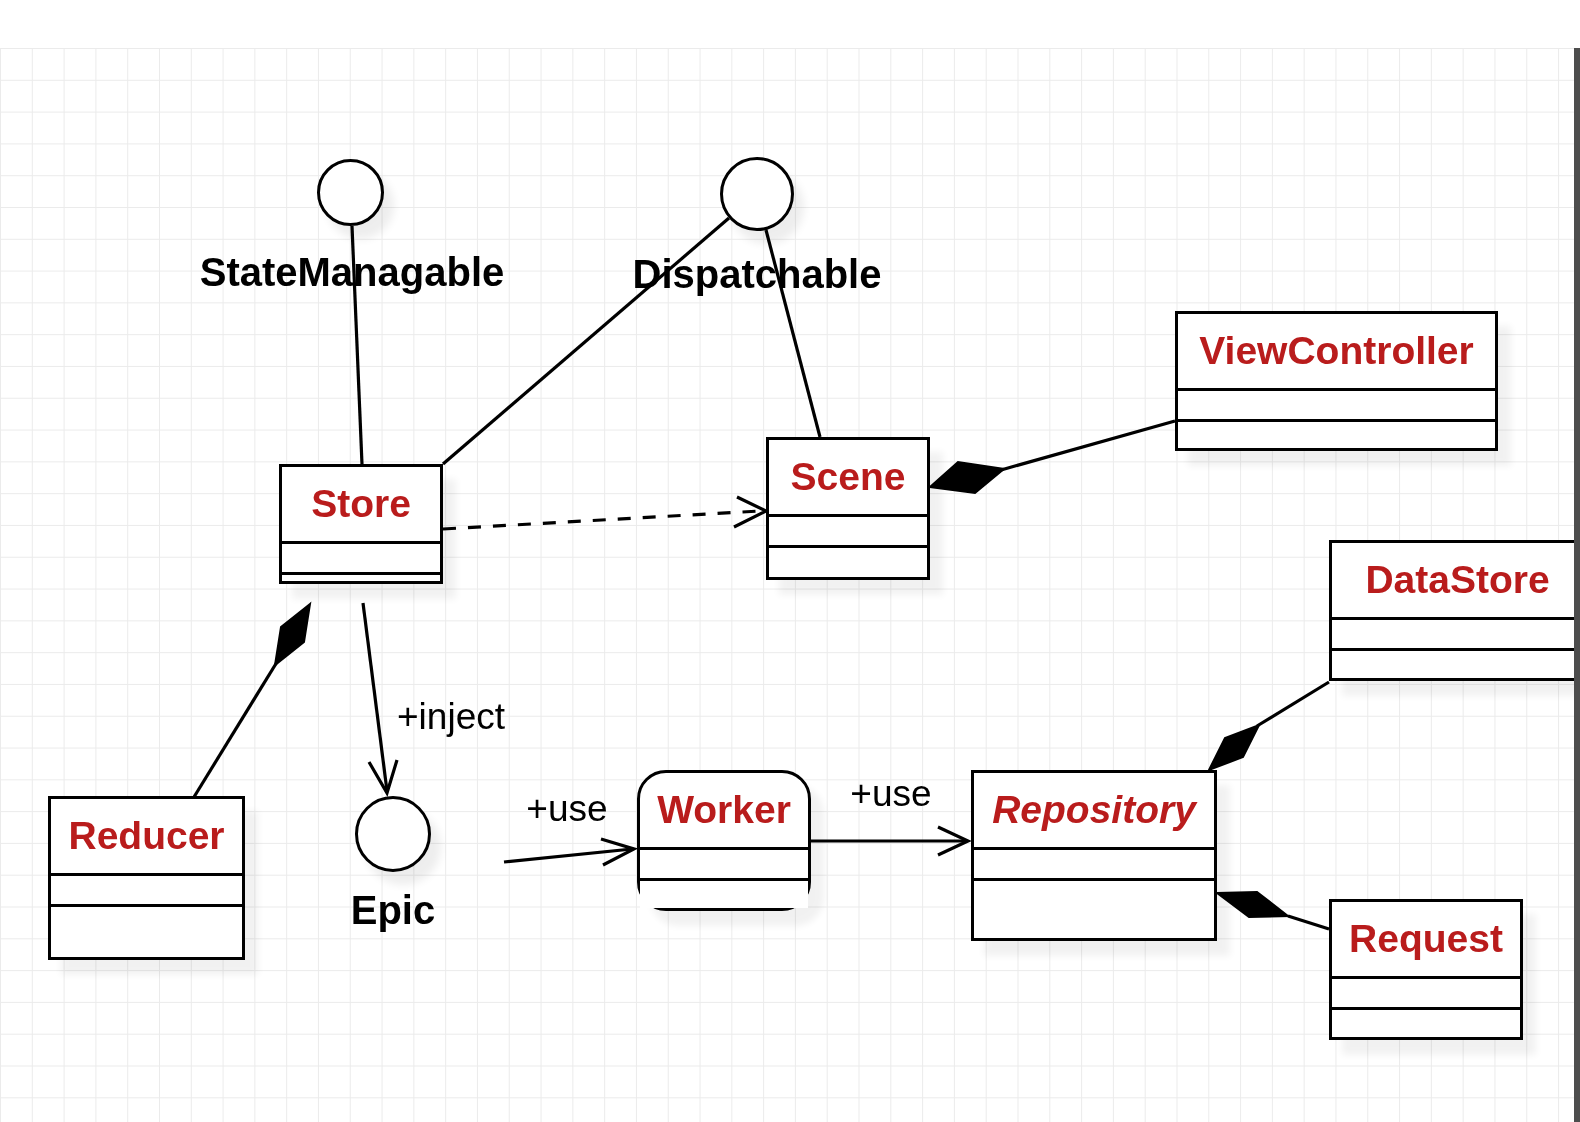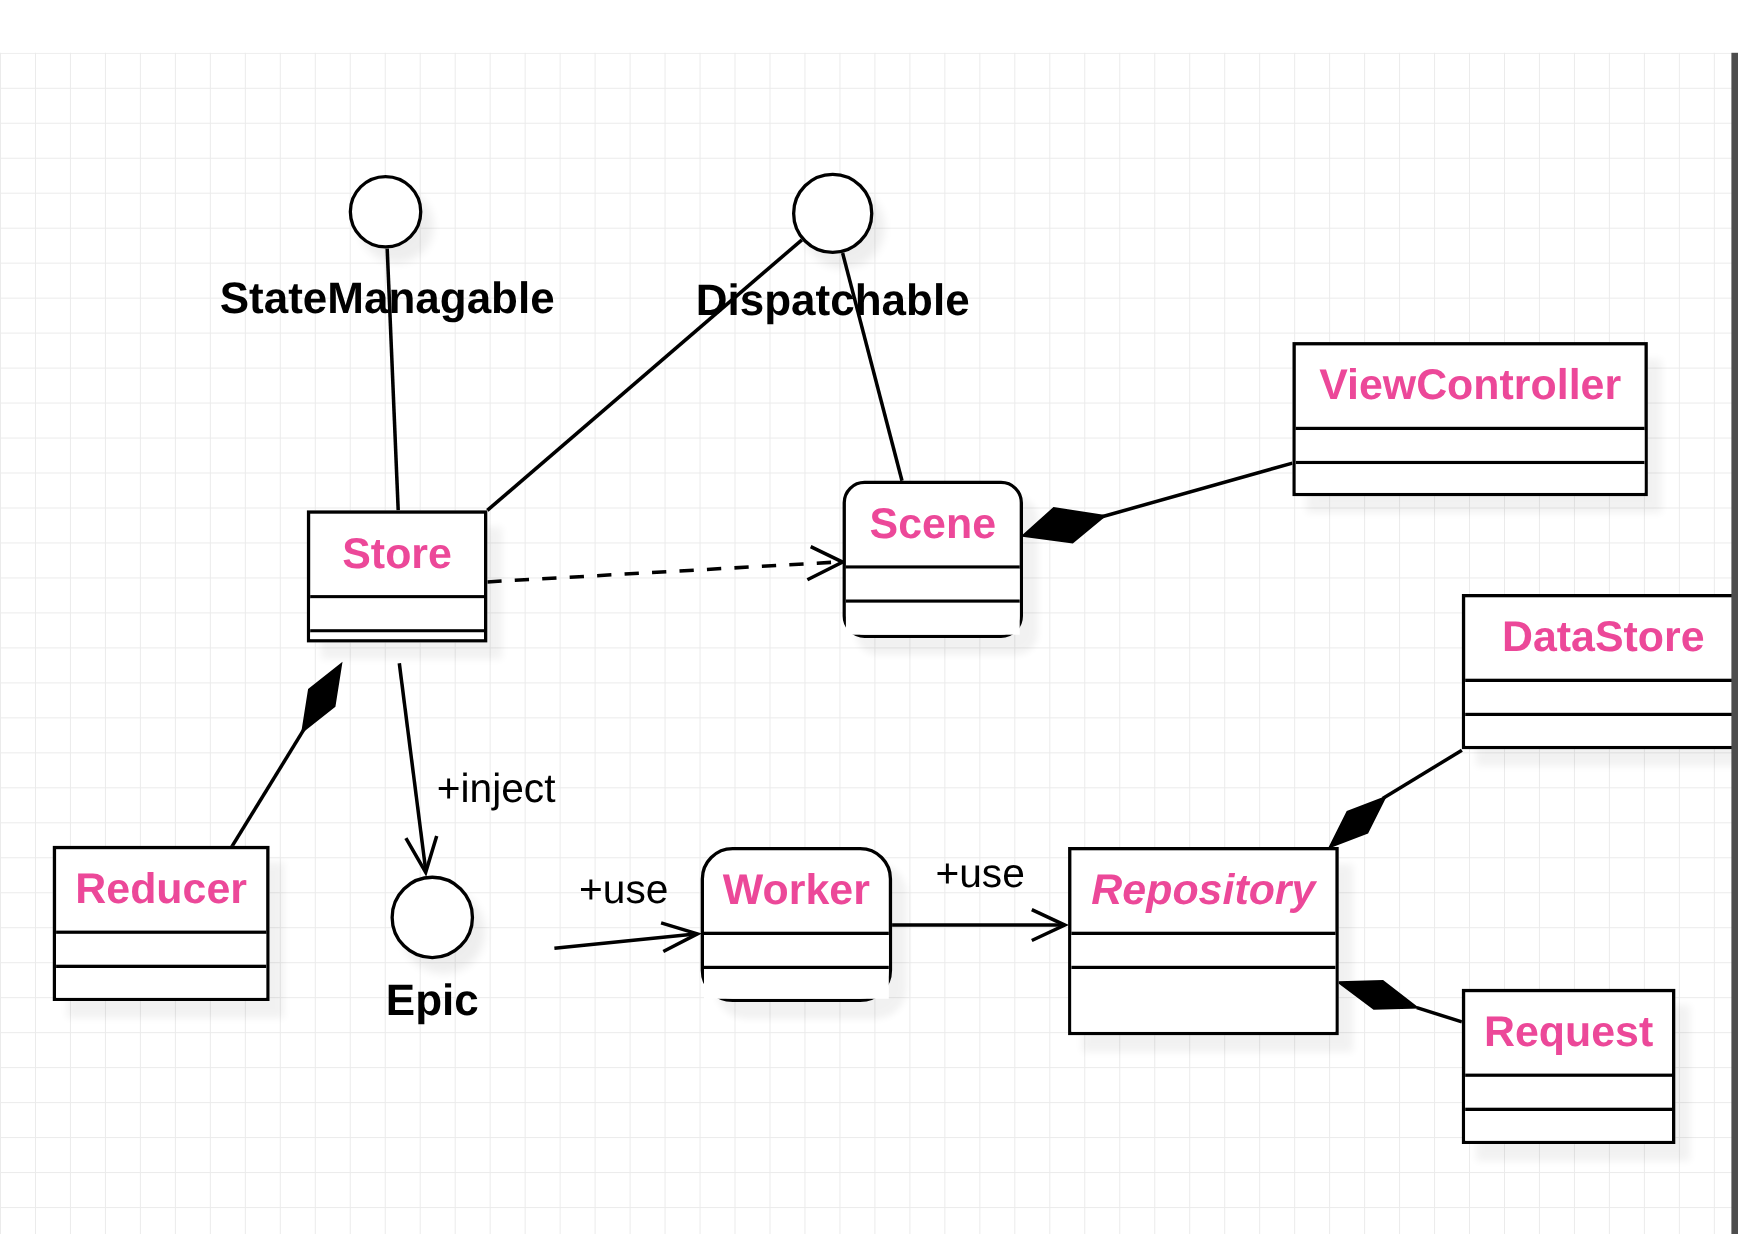--- a/index.html
+++ b/index.html
@@ -22,21 +22,21 @@
   svg.edges line.dashed{stroke-dasharray:13 12;}
 
   .uml-class{
     position:absolute;z-index:2;background:#fff;border:3px solid #000;
     box-sizing:border-box;display:flex;flex-direction:column;
     box-shadow:13px 15px 7px rgba(0,0,0,0.055);
   }
   .uml-title{
     flex:none;height:74px;border-bottom:3px solid #000;
     display:flex;align-items:center;justify-content:center;
-    font-weight:bold;font-size:39px;color:#ec4899;letter-spacing:0px;
+    font-weight:bold;font-size:39px;color:#b91c1c;letter-spacing:0px;
   }
   .uml-attrs{flex:none;height:28px;border-bottom:3px solid #000;background:#fff;}
   .uml-methods{flex:1;background:#fff;}
 
   .iface-circle{
     position:absolute;z-index:2;background:#fff;border:3px solid #000;
     border-radius:50%;box-sizing:border-box;
     box-shadow:10px 13px 9px rgba(0,0,0,0.07);
   }
   .node-label{
@@ -121,33 +121,33 @@
   <div class="edge-label" style="left:451px;top:669px;">+inject</div>
   <div class="edge-label" style="left:567px;top:761px;">+use</div>
   <div class="edge-label" style="left:891px;top:746px;">+use</div>
 
   <div class="uml-class" style="left:279px;top:416px;width:164px;height:120px;">
     <div class="uml-title">Store</div>
     <div class="uml-attrs"></div>
     <div class="uml-methods"></div>
   </div>
 
-  <div class="uml-class" style="left:766px;top:389px;width:164px;height:143px;border-radius:20px;">
+  <div class="uml-class" style="left:766px;top:389px;width:164px;height:143px;">
     <div class="uml-title">Scene</div>
     <div class="uml-attrs"></div>
     <div class="uml-methods"></div>
   </div>
 
   <div class="uml-class" style="left:1175px;top:263px;width:323px;height:140px;">
     <div class="uml-title">ViewController</div>
     <div class="uml-attrs"></div>
     <div class="uml-methods"></div>
   </div>
 
-  <div class="uml-class" style="left:48px;top:721px;width:197px;height:141px;">
+  <div class="uml-class" style="left:48px;top:748px;width:197px;height:164px;">
     <div class="uml-title">Reducer</div>
     <div class="uml-attrs"></div>
     <div class="uml-methods"></div>
   </div>
 
   <div class="uml-class" style="left:637px;top:722px;width:174px;height:141px;border-radius:29px;">
     <div class="uml-title">Worker</div>
     <div class="uml-attrs"></div>
     <div class="uml-methods"></div>
   </div>

